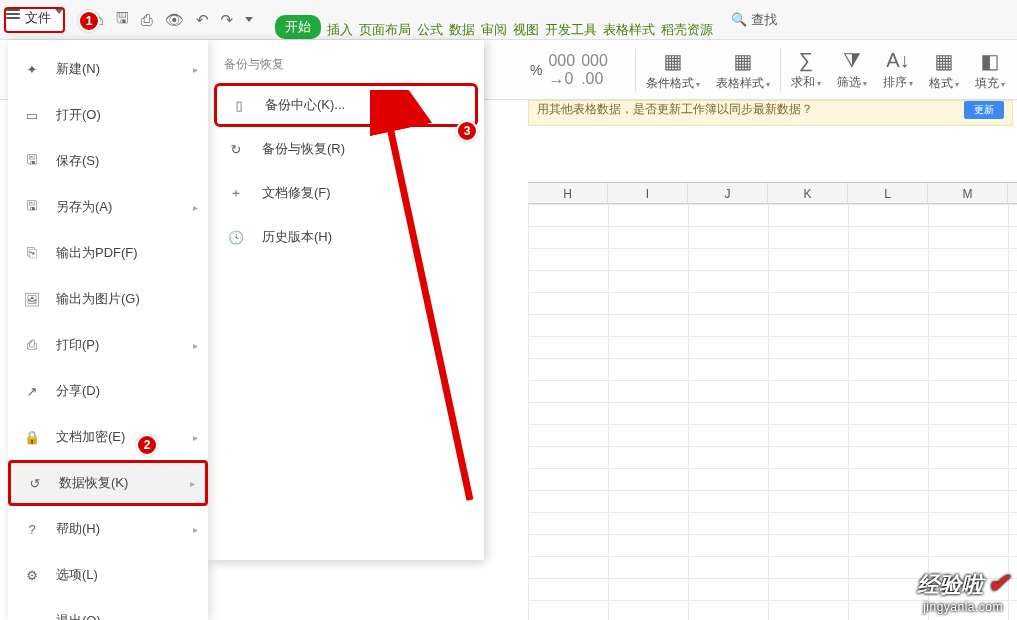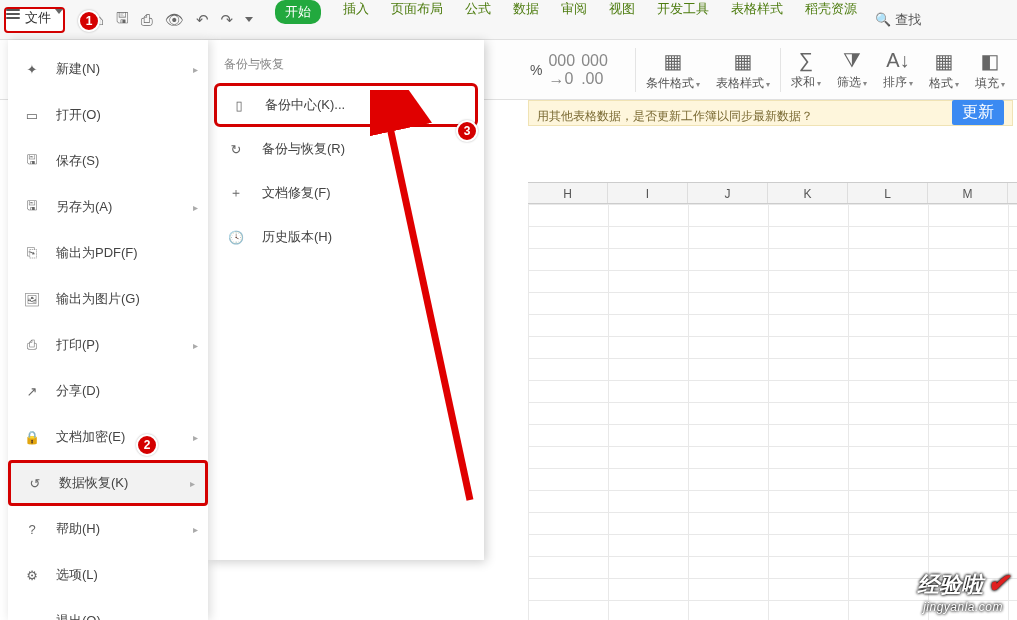--- a/index.html
+++ b/index.html
@@ -9,37 +9,37 @@
 .ham{display:inline-flex;flex-direction:column;justify-content:center;gap:2px;width:14px;margin-right:5px;}
 .ham span{height:2px;background:#555;border-radius:1px;}
 .file-btn .caret{margin-left:4px;}
 .caret{width:0;height:0;border-left:4px solid transparent;border-right:4px solid transparent;border-top:5px solid #666;display:inline-block;}
 .badge{position:absolute;width:22px;height:22px;border-radius:50%;background:#d40000;color:#fff;display:flex;align-items:center;justify-content:center;font-size:12px;font-weight:bold;border:2px solid #fff;box-shadow:0 0 2px rgba(0,0,0,.3);}
 .b1{left:78px;top:10px;z-index:5;}
 .b2{left:136px;top:434px;z-index:20;}
 .b3{left:456px;top:120px;z-index:20;}
 .tb-icons{display:flex;align-items:center;gap:12px;margin-left:28px;color:#666;}
 .tb-icons span{font-size:15px;}
-.tabs{display:flex;align-items:flex-start;gap:22px;margin-left:22px;height:100%;}
+.tabs{display:flex;align-items:flex-end;gap:6px;margin-left:22px;height:100%;}
 .tab{color:#4d7c0f;font-size:13px;cursor:pointer;}
 .tab.active{background:#22a93e;color:#fff;padding:3px 10px;border-radius:10px;}
 .find{display:flex;align-items:center;gap:4px;margin-left:18px;color:#555;}
 
 .ribbon{height:60px;border-bottom:1px solid #e0e0e0;background:#fdfdfd;position:relative;z-index:2;}
 .ribbon-right{position:absolute;right:4px;top:0;height:60px;display:flex;align-items:center;}
 .rib-left{position:absolute;left:530px;top:0;height:60px;display:flex;align-items:center;gap:6px;color:#555;}
 .rib-left .pct{font-size:14px;}
 .rib-left .deco{font-size:16px;color:#888;}
 .rib-grp{display:flex;flex-direction:column;align-items:center;justify-content:center;padding:0 8px;color:#555;font-size:12px;gap:2px;}
 .rib-grp .ic{font-size:20px;color:#666;}
 .sep{width:1px;height:44px;background:#e4e4e4;margin:0 2px;}
 .tri{font-size:8px;margin-left:2px;color:#888;}
 
-.notice{position:absolute;left:528px;right:4px;top:100px;height:26px;background:#fef6dc;border:1px solid #f0e3b4;display:flex;align-items:flex-end;padding:0 8px;font-size:12px;color:#7a6a33;z-index:2;}
-.notice .upd{margin-left:auto;background:#3b8af2;color:#fff;padding:2px 10px;border-radius:2px;font-size:16px;}
+.notice{position:absolute;left:528px;right:4px;top:100px;height:26px;background:#fef6dc;border:1px solid #f0e3b4;display:flex;align-items:flex-start;padding:0 8px;font-size:12px;color:#7a6a33;z-index:2;}
+.notice .upd{margin-left:auto;background:#3b8af2;color:#fff;padding:2px 10px;border-radius:2px;font-size:10px;}
 
 .sheet{position:absolute;left:0;top:126px;right:0;bottom:0;z-index:1;}
 .cols{position:absolute;left:528px;right:0;top:56px;height:22px;display:flex;border-top:1px solid #ccc;border-bottom:1px solid #ccc;background:#f4f4f4;}
 .cols div{flex:0 0 80px;text-align:center;font-size:12px;color:#555;line-height:22px;border-right:1px solid #ddd;}
 .grid{position:absolute;left:528px;right:0;top:78px;bottom:0;background-image:linear-gradient(#e8e8e8 1px,transparent 1px),linear-gradient(90deg,#e8e8e8 1px,transparent 1px);background-size:80px 22px;}
 
 .menu1{position:absolute;left:8px;top:40px;width:200px;bottom:0;background:#fff;box-shadow:2px 0 10px rgba(0,0,0,.15);z-index:10;padding-top:6px;}
 .m1-item{display:flex;align-items:center;height:46px;padding:0 14px;color:#444;font-size:13px;cursor:pointer;position:relative;}
 .m1-item .ic{width:20px;margin-right:14px;color:#666;display:flex;justify-content:center;}
 .m1-item .arr{position:absolute;right:10px;color:#aaa;font-size:10px;}
@@ -48,21 +48,21 @@
 .menu2{position:absolute;left:208px;top:40px;width:276px;height:520px;background:#fff;box-shadow:2px 2px 10px rgba(0,0,0,.2);z-index:9;padding:12px 0;}
 .m2-title{font-size:12px;color:#888;padding:4px 16px 10px;}
 .m2-item{display:flex;align-items:center;height:44px;padding:0 18px;color:#444;font-size:13px;cursor:pointer;}
 .m2-item .ic{width:20px;margin-right:16px;color:#666;display:flex;justify-content:center;}
 .m2-item.hl{border:3px solid #d40000;border-radius:6px;margin:0 6px;padding:0 12px;}
 
 svg.arrow{position:absolute;z-index:15;pointer-events:none;}
 .wm{position:absolute;right:8px;bottom:6px;z-index:30;color:#fff;text-align:center;font-family:Arial,sans-serif;}
 .wm .t{font-size:22px;font-weight:900;font-style:italic;text-shadow:0 0 3px #000,0 0 3px #000;}
 .wm .t .chk{color:#e02020;font-size:26px;margin-left:4px;}
-.wm .b{font-size:12px;font-style:italic;text-shadow:0 0 3px #000,0 0 3px #000;letter-spacing:.5px;}
+.wm .b{font-size:12px;text-shadow:0 0 3px #000,0 0 3px #000;letter-spacing:.5px;}
 </style>
 </head>
 <body>
 
 <div class="topbar">
   <div class="file-btn">
     <span class="ham">
         <span></span>
         <span></span>
         <span></span>

